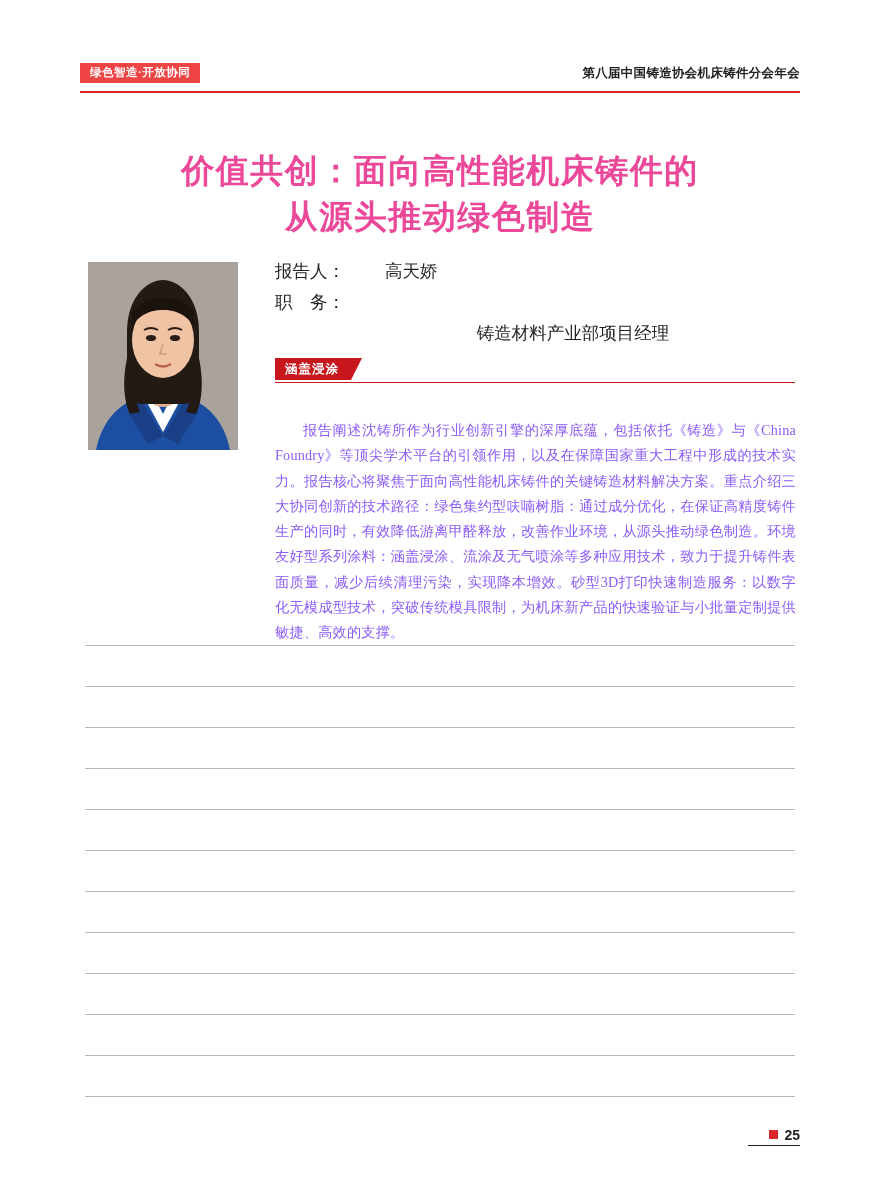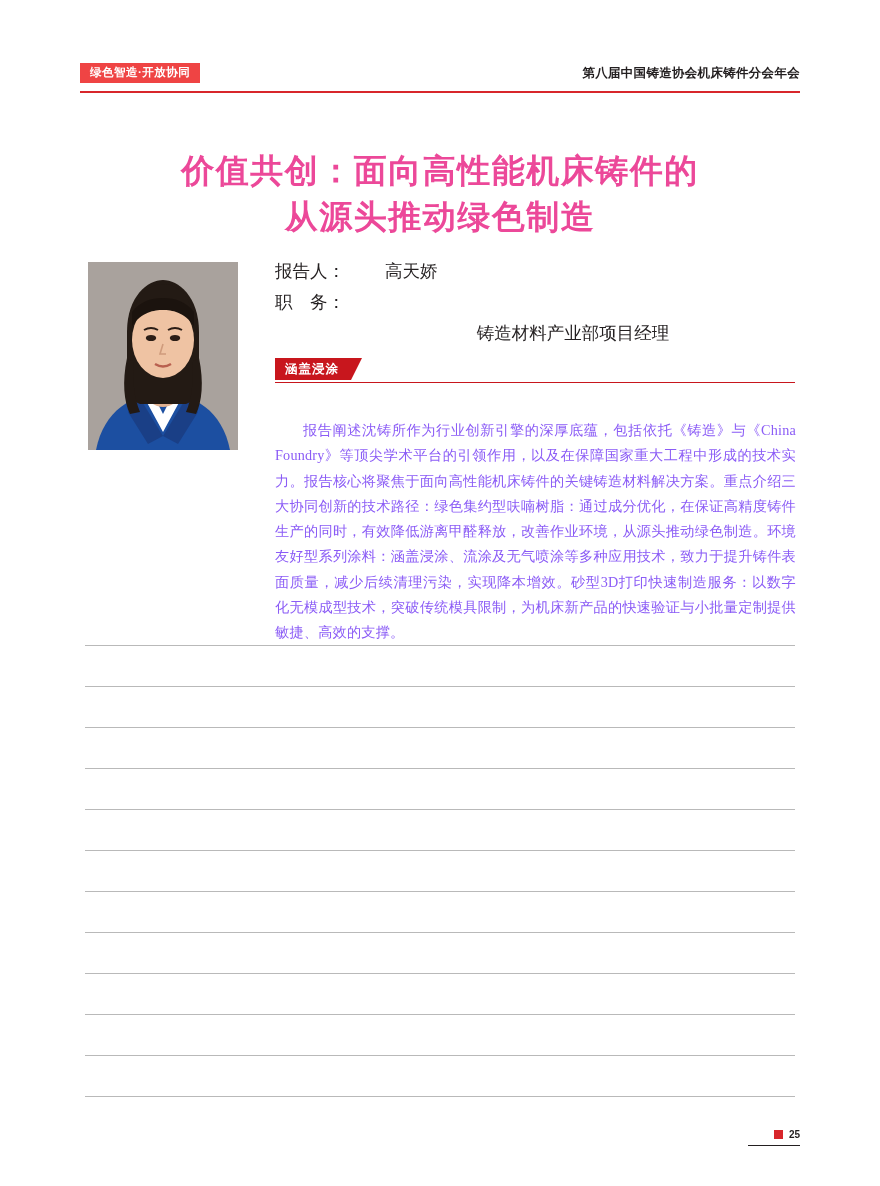--- a/index.html
+++ b/index.html
@@ -199,21 +199,21 @@
   }
   .footer-mark {
     width: 9px;
     height: 9px;
     background: #d8262b;
     margin-bottom: 3px;
   }
   .footer-num {
     font-family: "Liberation Sans", sans-serif;
     font-weight: bold;
-    font-size: 10px;
+    font-size: 14px;
     color: #231f20;
     line-height: 14px;
   }
   .footer-rule {
     position: absolute;
     right: 80px;
     bottom: 40px;
     width: 52px;
     height: 1.2px;
     background: #231f20;

